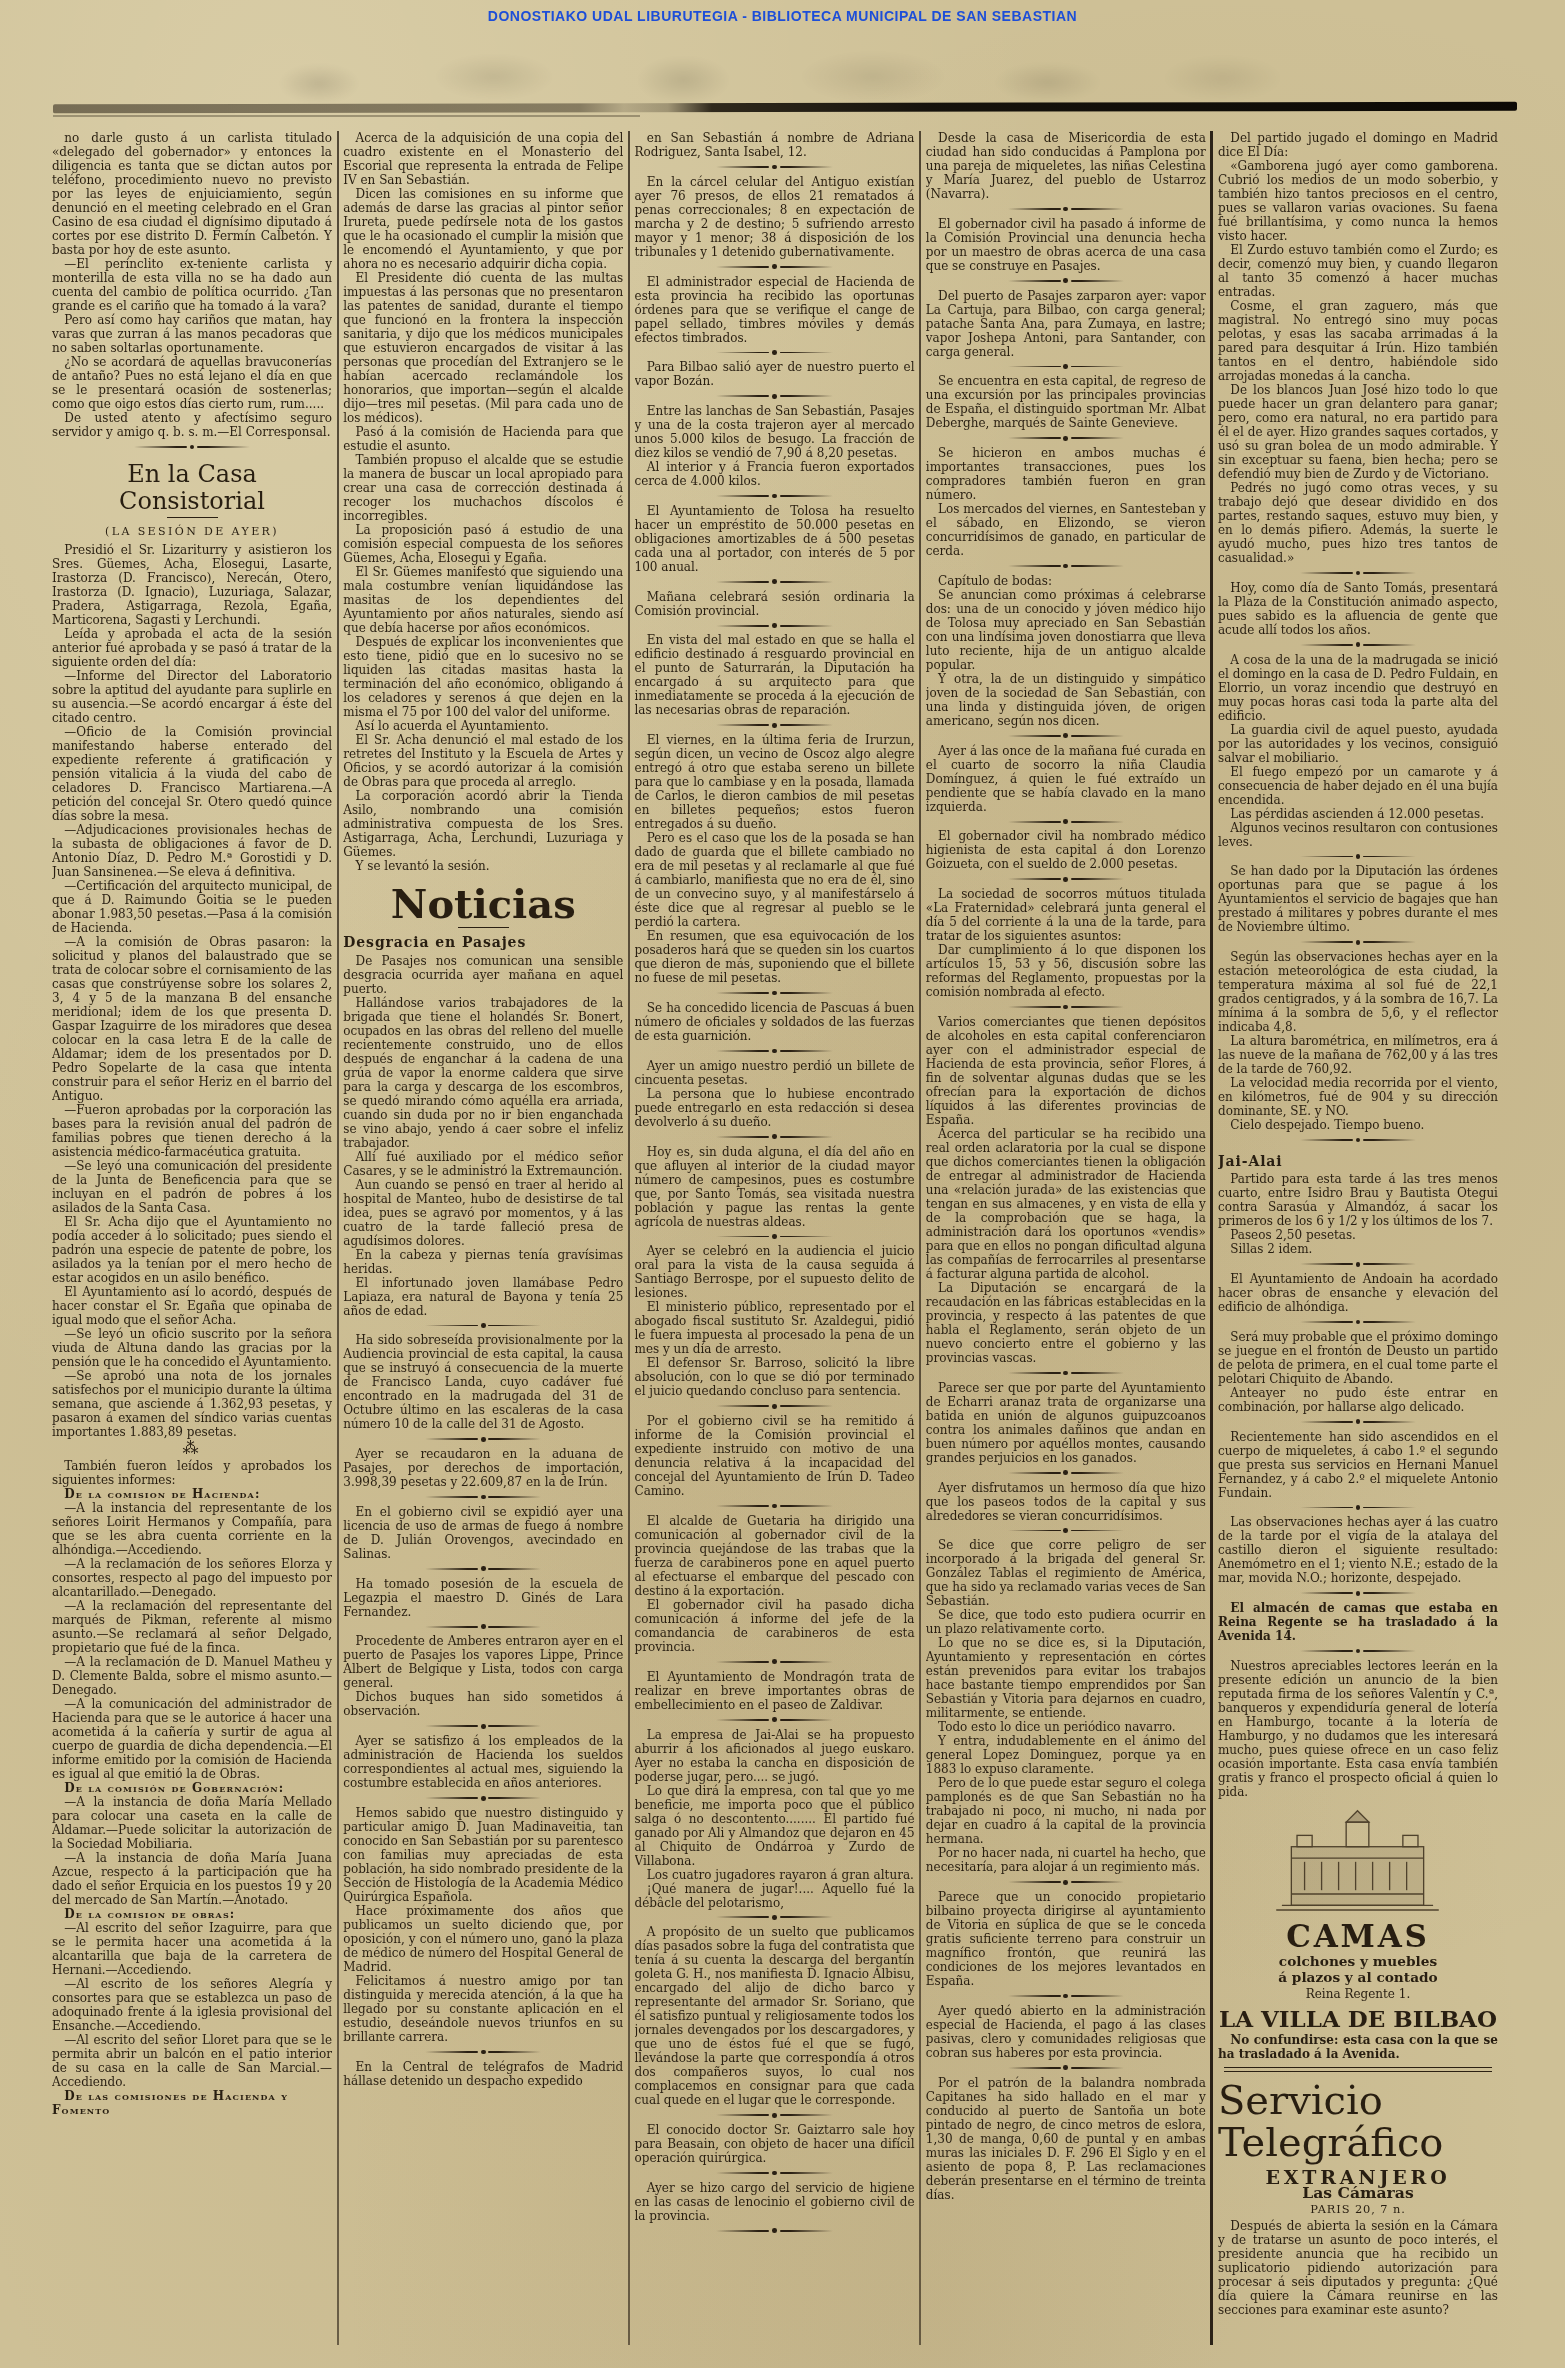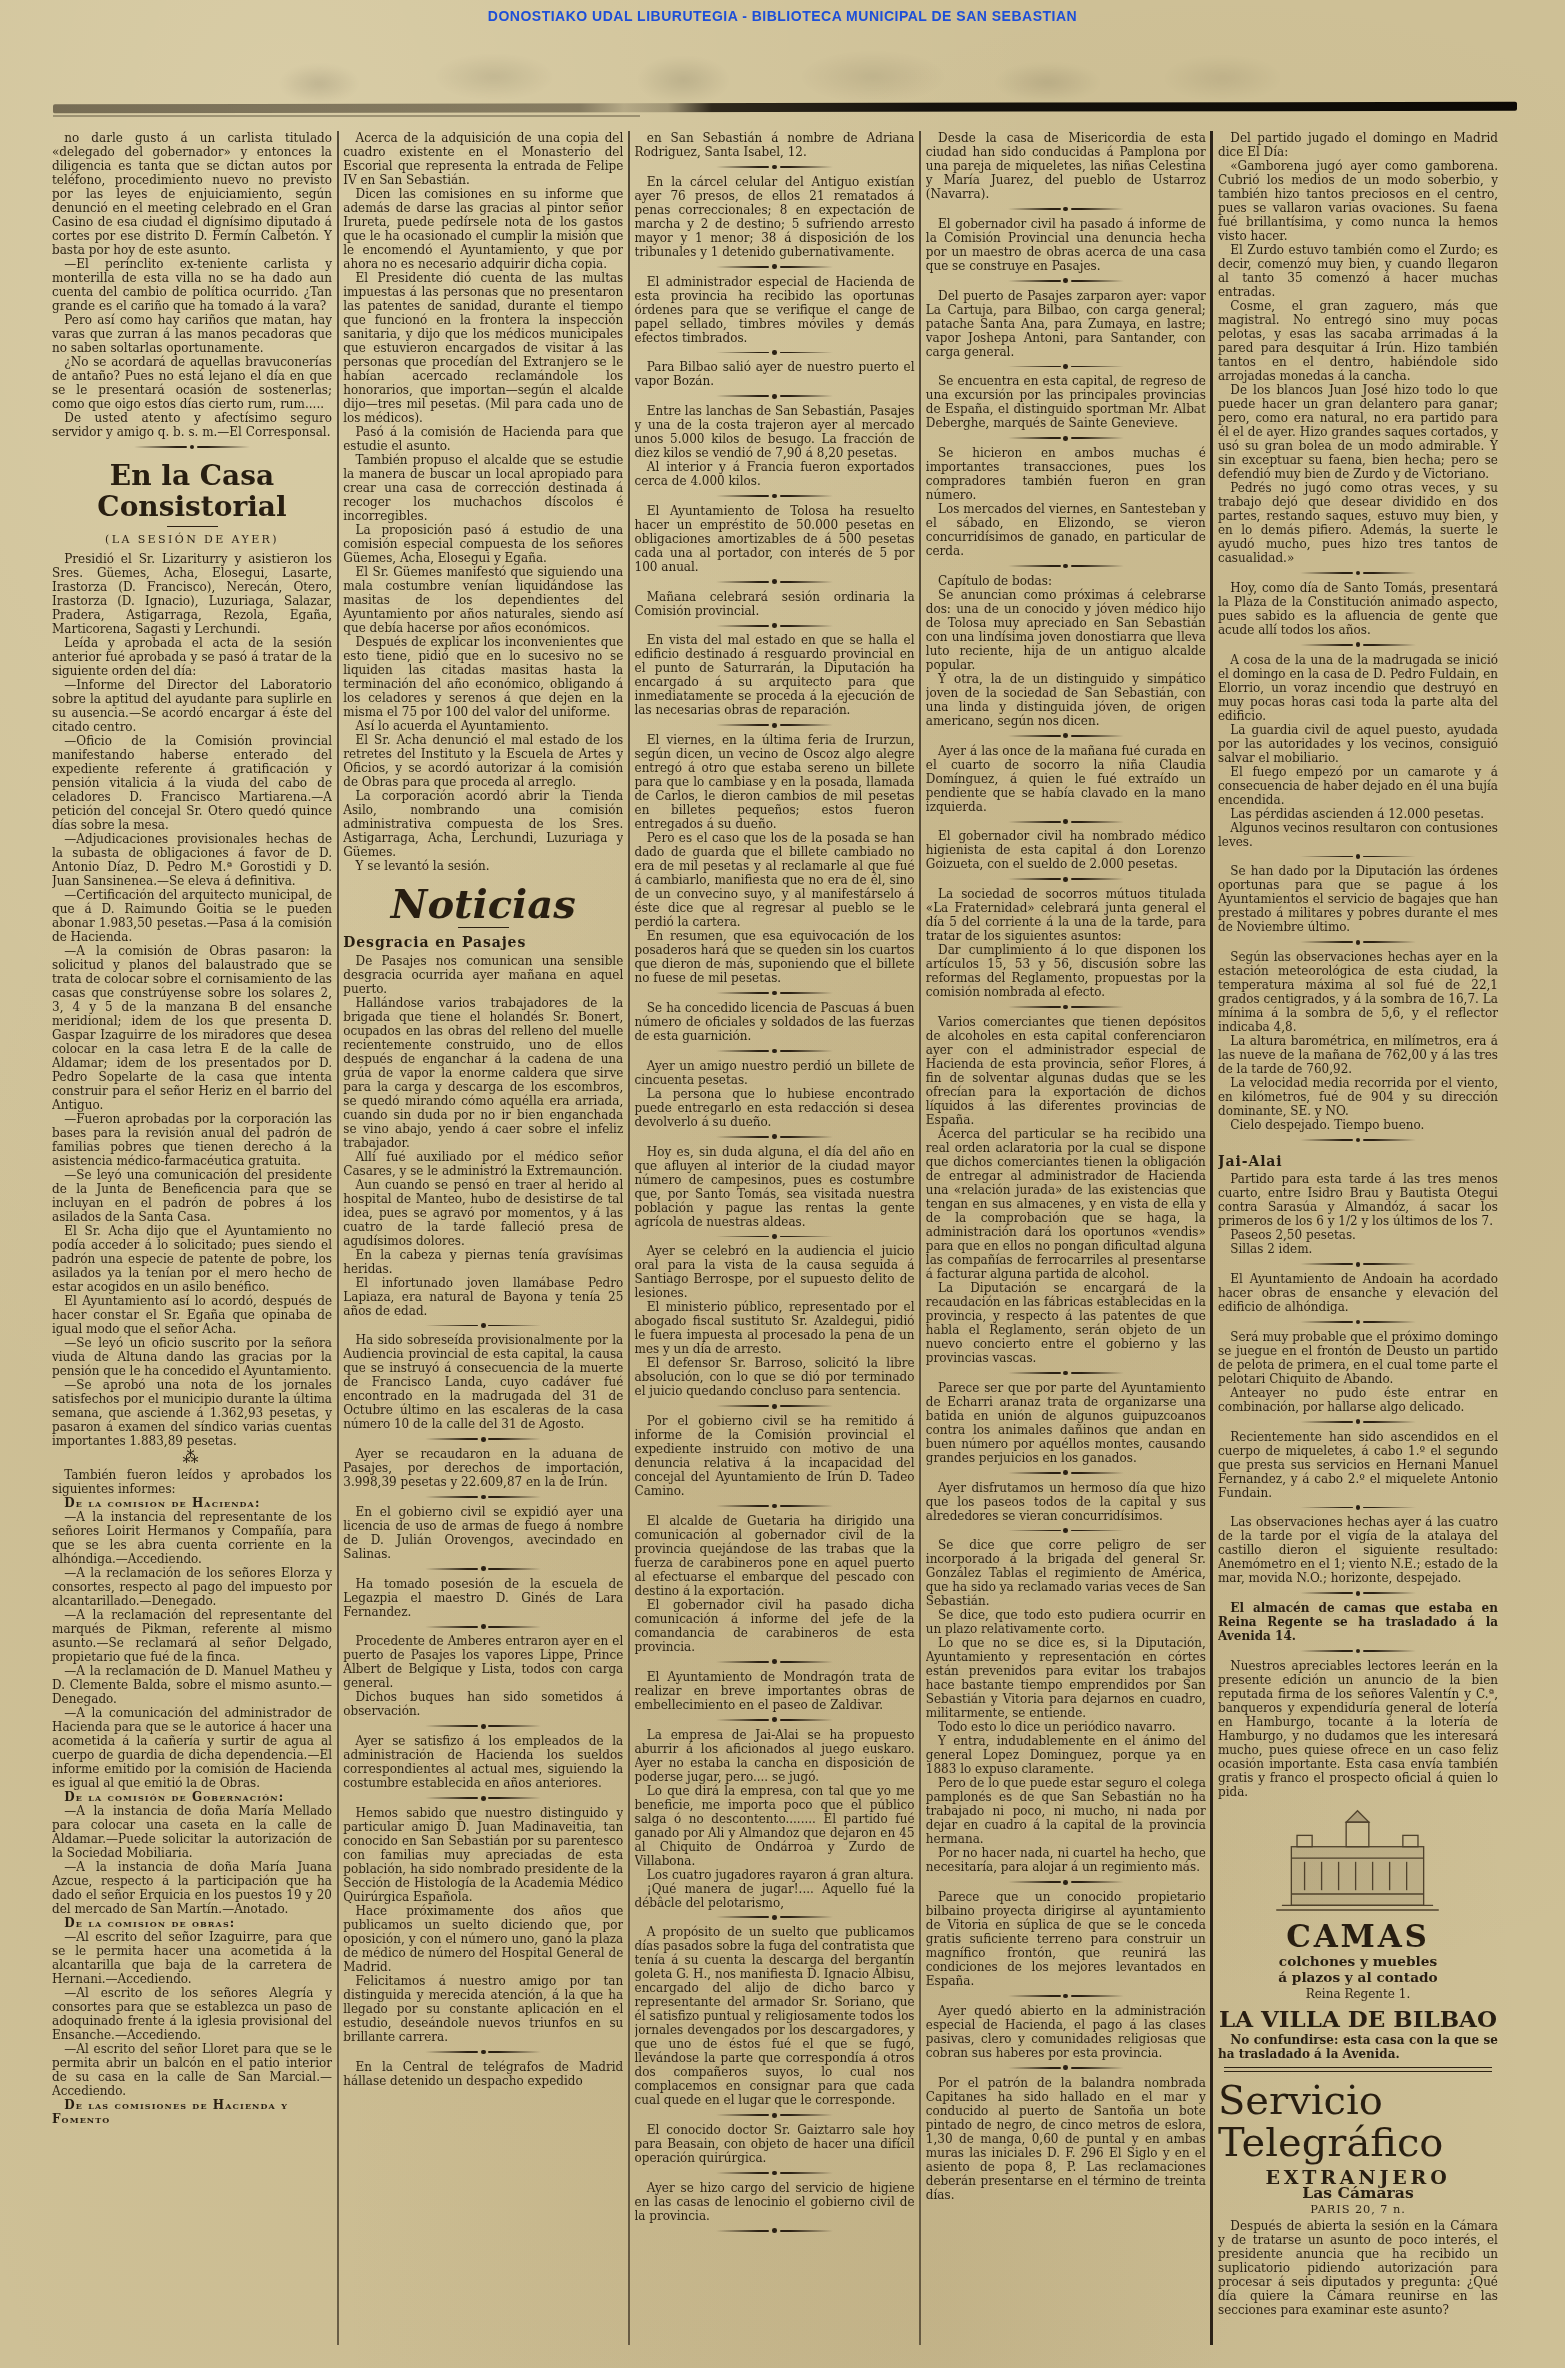--- a/index.html
+++ b/index.html
@@ -47,24 +47,24 @@
   }
   .col{
     width:280px;height:2229px;overflow:hidden;flex:0 0 auto;
     font-size:12px;line-height:14px;
   }
   .vrule{flex:0 0 auto;width:1.9px;height:2214px;margin:0 4.7px;
     background:linear-gradient(rgba(45,35,22,.78), rgba(45,35,22,.62));}
   .vrule.strong{width:2.8px;background:rgba(25,18,10,.9)}
   .p{margin:0;text-indent:12.3px;text-align:justify}
   .boldp{font-weight:bold}
-  .h1{font-size:28px;font-weight:bold;text-align:center;text-indent:0;margin:7.6px 0 2.8px;line-height:1.1}
+  .h1{font-size:24px;font-weight:normal;text-align:center;text-indent:0;margin:7.6px 0 2.8px;line-height:1.1}
   .shortrule{width:51px;border:0;border-top:1.9px solid #2b2013;margin:2.8px auto 6.6px}
   .sub{text-align:center;font-size:11px;letter-spacing:2.4px;margin:1.9px 0 4.7px}
-  .gothic{font-size:40px;font-weight:bold;font-style:italic;text-align:center;margin:9.5px 0 0;line-height:1.05}
+  .gothic{font-size:40px;font-weight:bold;text-align:center;margin:9.5px 0 0;line-height:1.05}
   .h2{font-size:14px;font-weight:bold;text-align:left;margin:6.6px 0 4.7px;letter-spacing:0.9px}
   .sc{margin:0;text-indent:12.3px;font-size:12px;letter-spacing:1.1px;font-variant:small-caps;font-weight:bold}
   .sep{height:14px;display:flex;align-items:center;justify-content:center;gap:2.8px;margin:0.9px 0}
   .sep i{display:block;width:53px;height:1.9px;border-radius:1.9px;
     background:linear-gradient(to right, transparent, #2a2013 30%, #2a2013 70%, transparent)}
   .sep i:first-child{background:linear-gradient(to right, transparent, #2a2013 80%)}
   .sep i:last-child{background:linear-gradient(to left, transparent, #2a2013 80%)}
   .sep b{display:block;width:4.7px;height:4.7px;background:#2a2013;border-radius:50%}
   .ast{text-align:center;font-size:16px;margin:2.8px 0;letter-spacing:2.8px}
   .adbig{font-size:31px;font-weight:bold;text-align:center;letter-spacing:2.8px;margin:3.8px 0 0;line-height:1.1}

